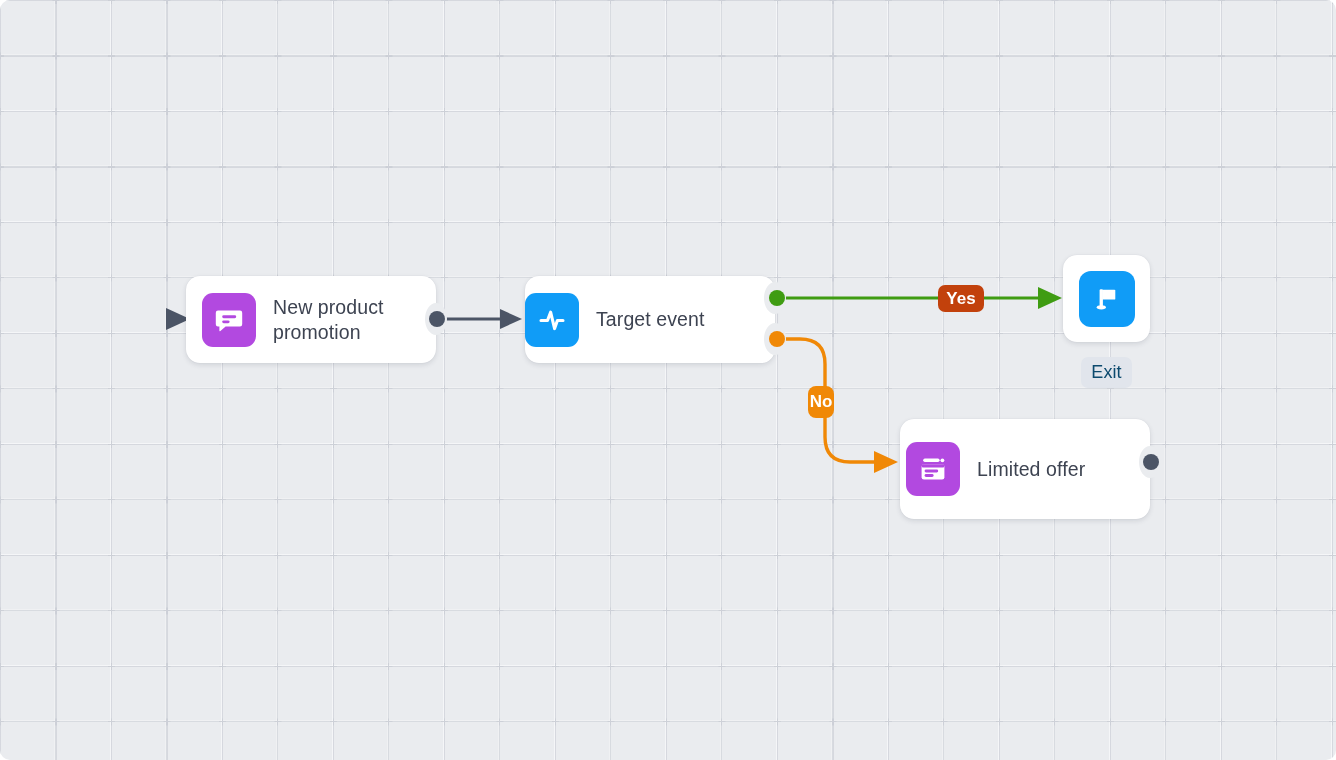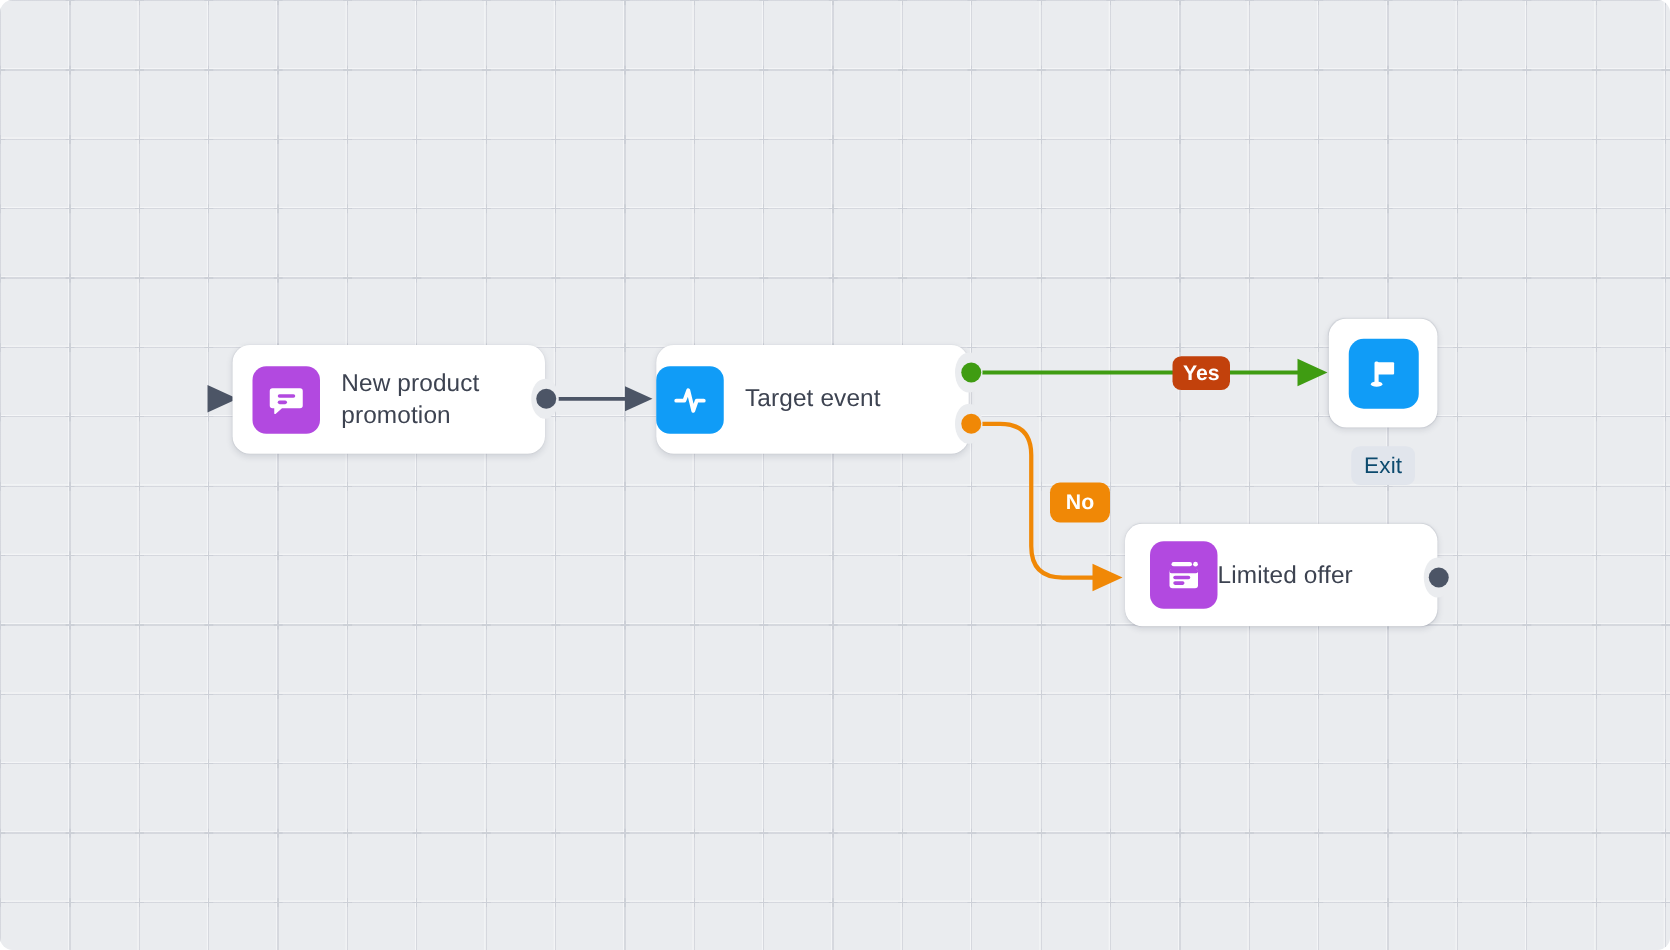--- a/index.html
+++ b/index.html
@@ -105,22 +105,23 @@
     width: 250px;
     height: 87px;
     gap: 17px;
   }
 
   
   #node-limited-offer {
     left: 900px;
     top: 419px;
     width: 250px;
-    height: 82px;
-    padding-left: 20px;
+    height: 100px;
+    padding-left: 6px;
+    gap: 17px;
   }
 
   
   #node-exit {
     left: 1063px;
     top: 255px;
     width: 87px;
     height: 87px;
     justify-content: center;
   }
@@ -158,22 +159,22 @@
     font-weight: bold;
     border-radius: 7px;
   }
   #badge-yes {
     left: 890px; top: 285px;
     width: 46px; height: 27px;
     background: #c2410c;
     margin-left: 48px;
   }
   #badge-no {
-    left: 840px; top: 386px;
-    width: 48px; height: 32px;
+    left: 808px; top: 386px;
+    width: 26px; height: 32px;
     background: #f08806;
     border-radius: 8px;
   }
 
   
   .pill {
     position: absolute;
     display: flex;
     align-items: center;
     justify-content: center;

